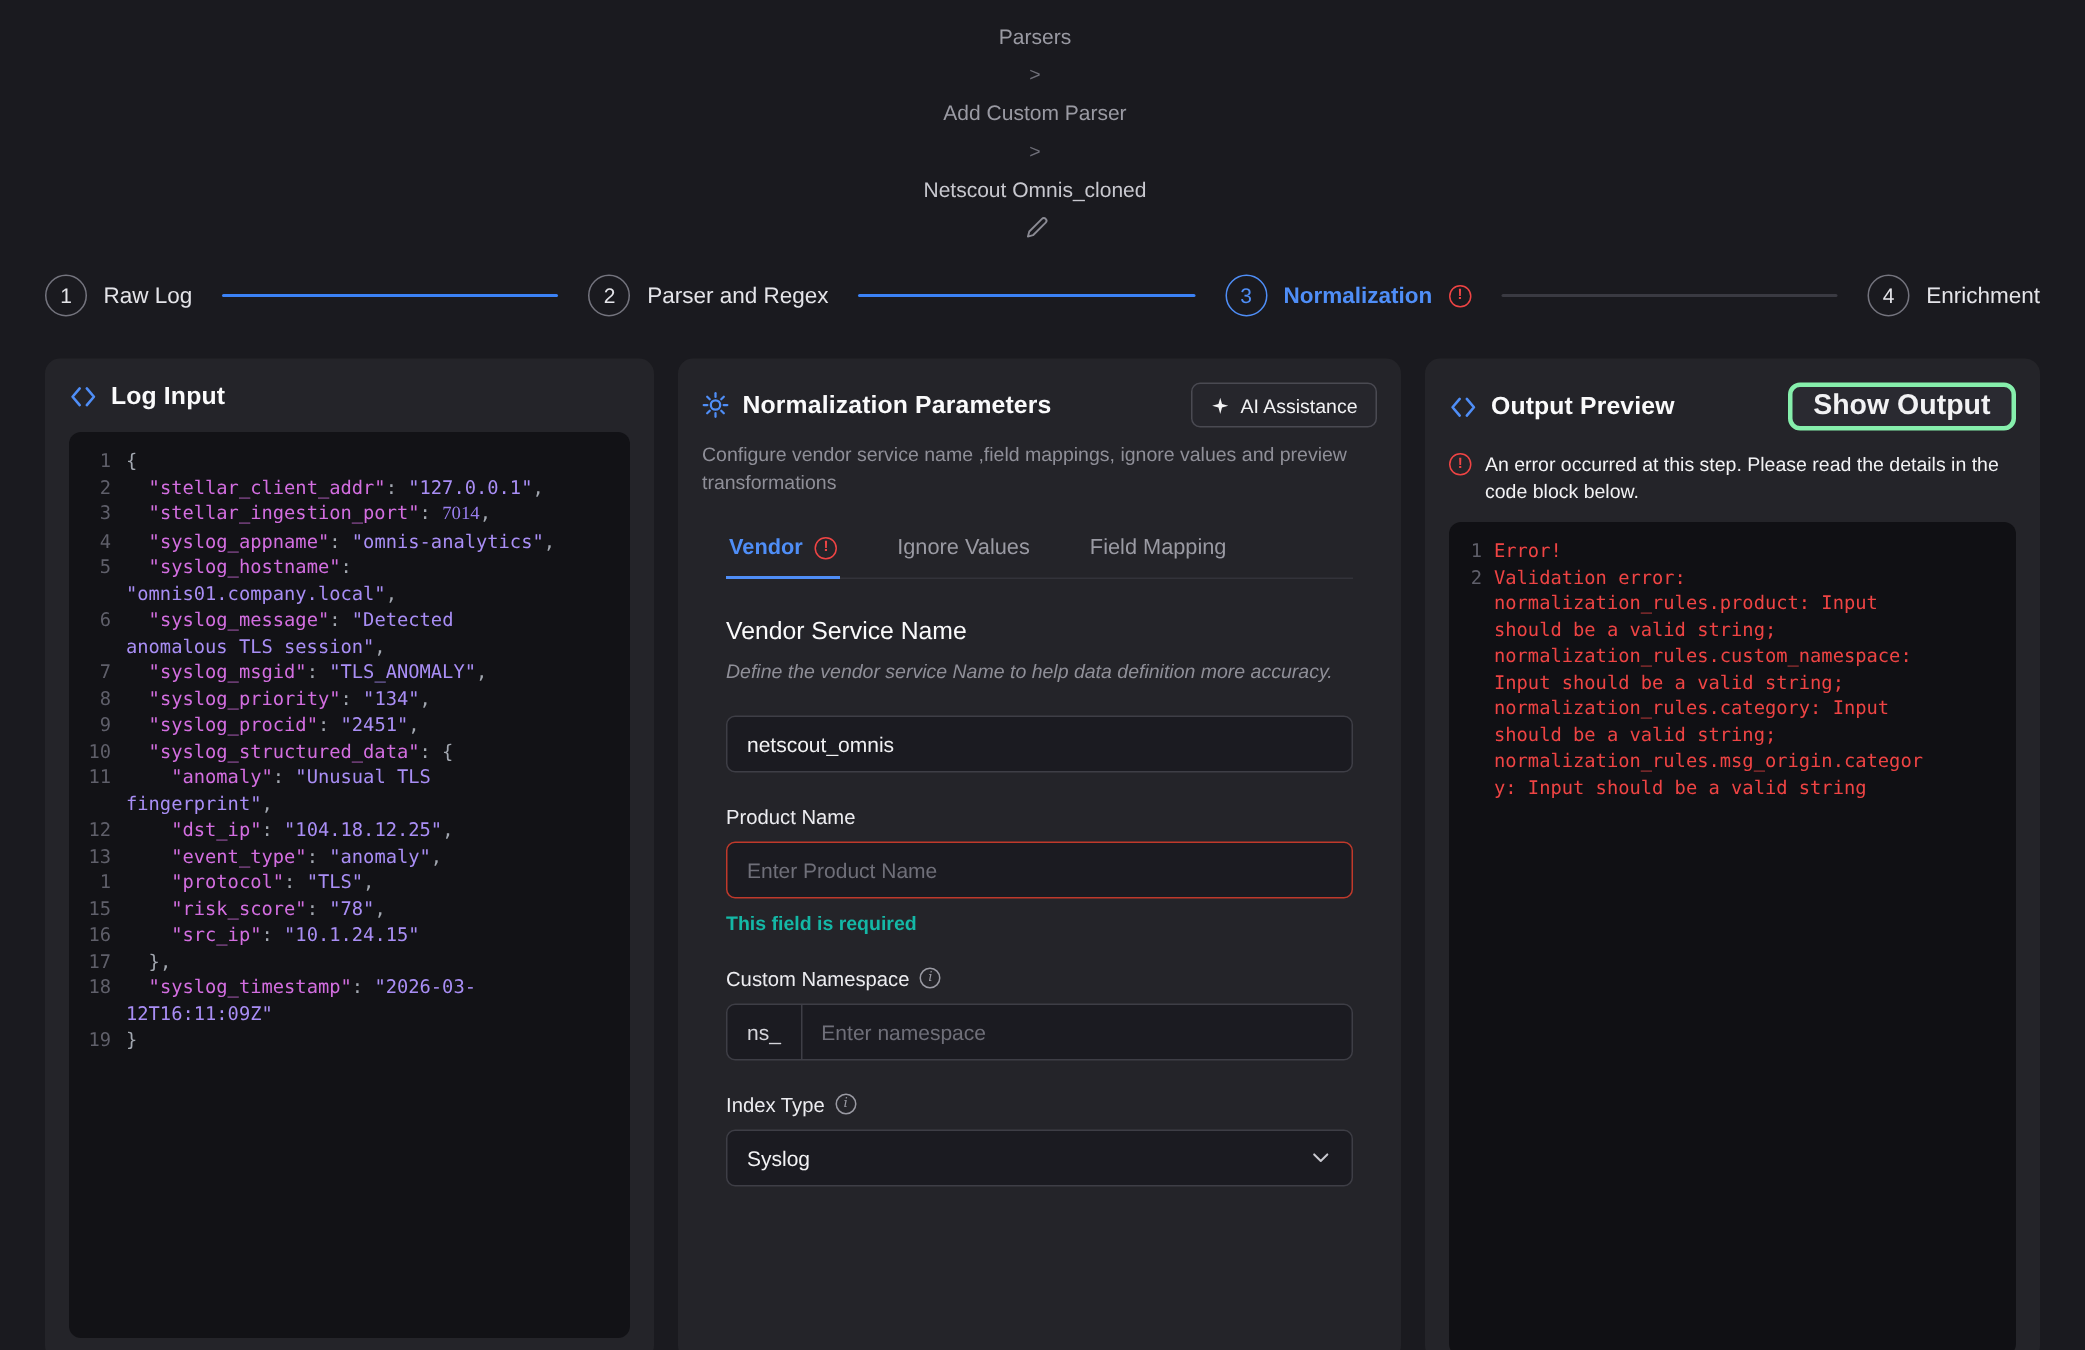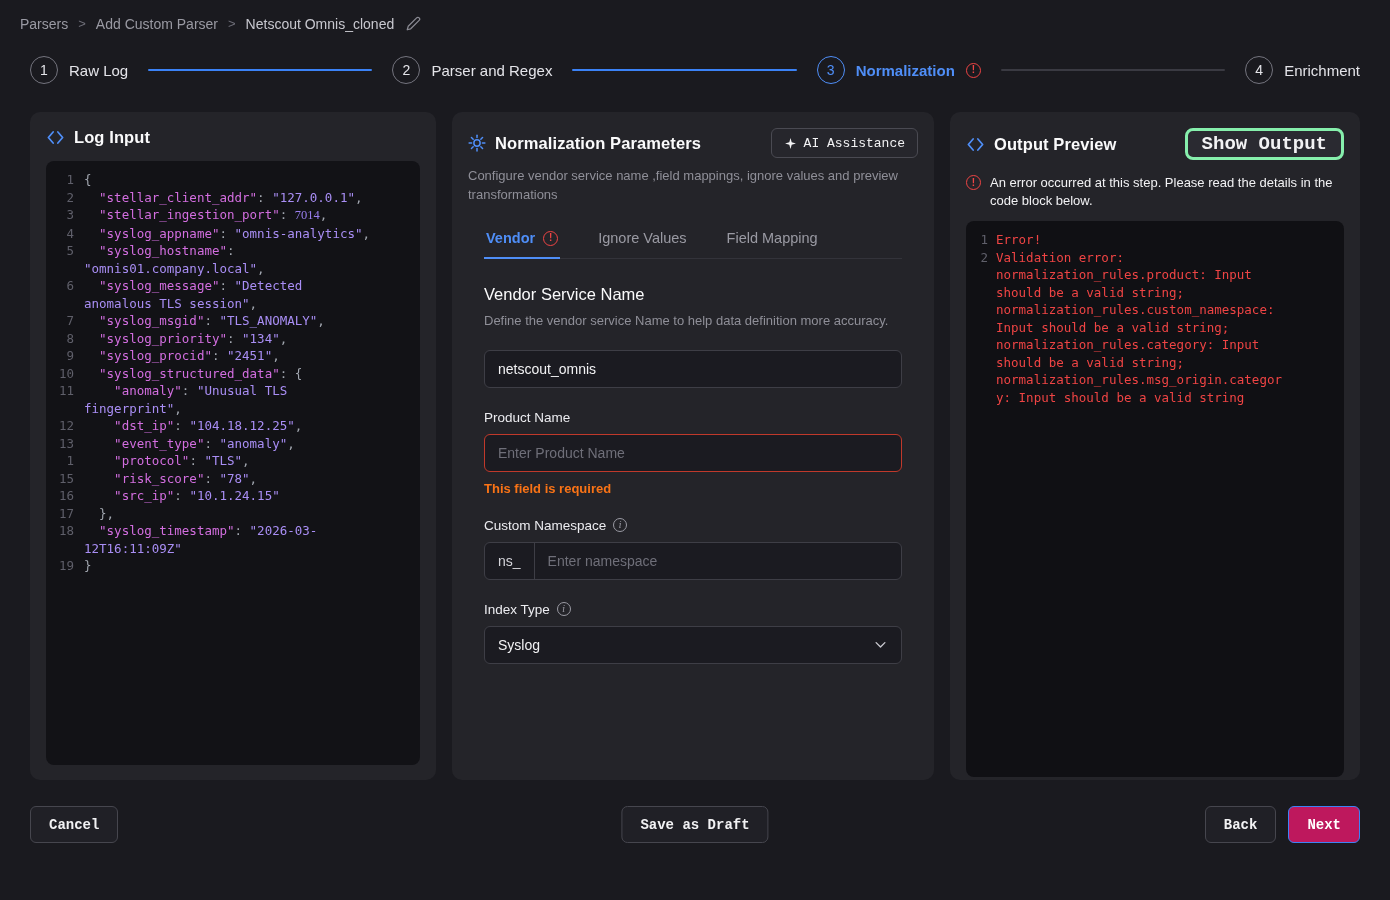--- a/index.html
+++ b/index.html
@@ -6,21 +6,21 @@
   html,body { width:1390px; height:900px; overflow:hidden; }
   body {
     background:#1a1a1f;
     color:#ececf0;
     font-family:"Liberation Sans", sans-serif;
     font-size:14px;
   }
   .app { padding:16px 30px 0; height:100%; }
 
   
-  .breadcrumb { display:flex; gap:10px; margin-left:-10px; font-size:14px; color:#9a9aa3; }
+  .breadcrumb { display:flex; align-items:center; gap:10px; margin-left:-10px; font-size:14px; color:#9a9aa3;flex-direction:column; }
   .bc-item { cursor:pointer; }
   .bc-item.current { color:#c8c8cf; }
   .bc-sep { color:#6e6e78; font-size:13px; }
   .bc-edit { color:#8a8a93; display:inline-flex; margin-left:2px; cursor:pointer; }
 
   
   .stepper { display:flex; align-items:center; margin-top:24px; }
   .step { display:flex; align-items:center; gap:11px; cursor:pointer; flex:none; }
   .step-circle {
     width:28px; height:28px; border-radius:50%;
@@ -69,53 +69,53 @@
   .out-code .line-num { width:14px; margin-right:8px; }
   .out-code .line-code { width:288px; }
   .tok-p { color:#a2a7b0; }
   .tok-k { color:#d36ee0; }
   .tok-s { color:#a98ef5; }
   .tok-n { color:#9a7ff0;font-family:Liberation Serif, serif; }
   .tok-err { color:#ef4444; }
 
   
   .btn {
-    font-family:Liberation Mono, monospace; font-size:14px; color:#f2f2f4; cursor:pointer;
+    font-family:Liberation Sans, sans-serif; font-size:14px; color:#f2f2f4; cursor:pointer;
     border-radius:6px; display:inline-flex; align-items:center; justify-content:center; gap:7px;
   }
   .btn-ghost { background:#26262c; border:1px solid #4a4a52; height:30px; padding:0 12px; font-size:13px; border-radius:6px; }
   .btn-show { background:#2a2a31; border:3px solid #86efac; height:32px; padding:0 14px; font-size:19px; border-radius:8px; font-weight:600; }
   .btn-footer { height:37px; padding:0 18px; background:#202026; border:1px solid #46464e; font-weight:600; }
   .btn-primary { background:#be185d; border:1px solid #3d83f7; color:#fff; }
 
   
   .norm-sub { margin-top:9px; color:#8f8f98; font-size:13px; line-height:1.45; max-width:440px; }
   .norm-inner { padding:0 16px; }
   .tabs { display:flex; gap:36px; border-bottom:1px solid #33333a; margin-top:14px; }
   .tab { padding:11px 2px; font-size:14.5px; color:#9a9aa3; cursor:pointer; display:flex; align-items:flex-end; gap:8px; border-bottom:2px solid transparent; margin-bottom:-1px; }
   .tab.active { color:#4f8ef7; font-weight:600; border-bottom-color:#4f8ef7; }
 
   .section-title { margin-top:26px; font-size:16.5px; font-weight:400; color:#fafafb; }
-  .section-desc { margin-top:9px; color:#8f8f98; font-size:13px; }
+  .section-desc { margin-top:9px; color:#8f8f98; font-size:13px;font-style:italic; }
 
   .field { margin-top:22px; }
   .field-label { display:flex; align-items:center; gap:7px; font-size:13.5px; color:#ececf0; margin-bottom:9px; }
   .info-icon {
     width:14px; height:14px; border-radius:50%; border:1.2px solid #9a9aa3;
     color:#9a9aa3; font-size:9px; display:inline-flex; align-items:center; justify-content:center;
     font-family:"DejaVu Serif", serif; font-style:italic; line-height:1; cursor:pointer;
   }
   .text-input {
     width:100%; height:38px; background:#1b1b21; border:1px solid #3e3e46;
     border-radius:6px; color:#f2f2f4; font-size:14px; padding:0 13px;
     font-family:inherit; outline:none;
   }
   .text-input::placeholder { color:#6f6f79; }
   .text-input.input-error { border-color:#c0392b; }
-  .field-error { margin-top:9px; color:#f97316; font-size:13px; font-weight:600; }
+  .field-error { margin-top:9px; color:#14b8a6; font-size:13px; font-weight:600; }
 
   .ns-group { display:flex; align-items:flex-start; height:38px; background:#1b1b21; border:1px solid #3e3e46; border-radius:6px; overflow:hidden; }
   .ns-prefix { padding:0 13px; align-self:stretch; display:flex; align-items:center; border-right:1px solid #3e3e46; color:#d4d4da; font-size:14px; }
   .ns-group .text-input { border:none; height:36px; flex:1; background:transparent; }
 
   .select {
     width:100%; height:38px; background:#1b1b21; border:1px solid #3e3e46; border-radius:6px;
     display:flex; align-items:center; justify-content:space-between; padding:0 13px; cursor:pointer;
   }
   .select-value { color:#f2f2f4; font-size:14px; }

